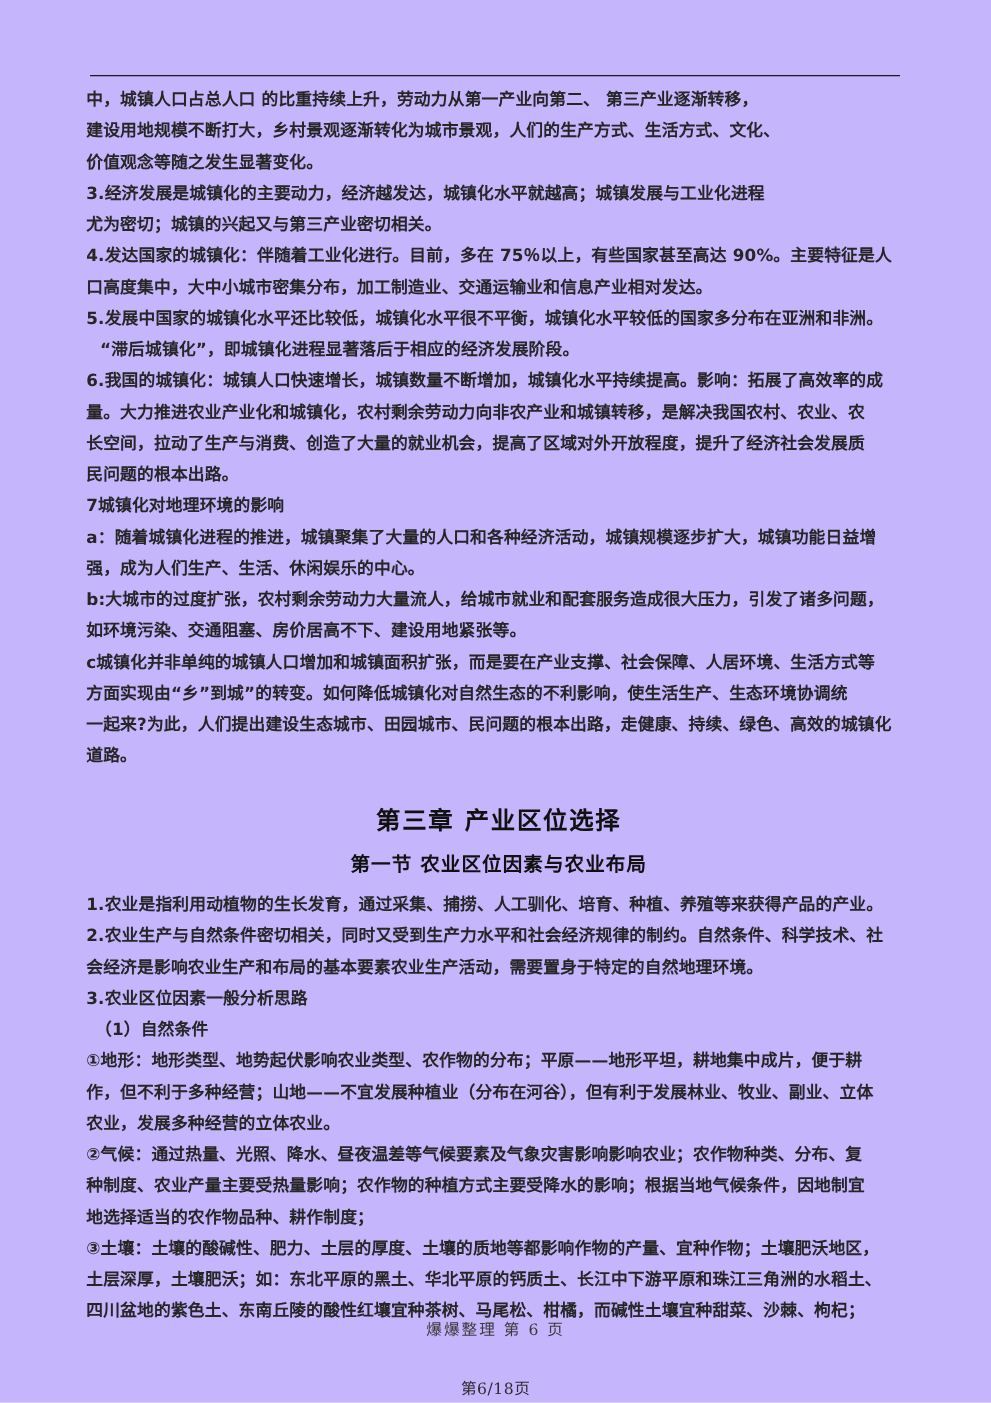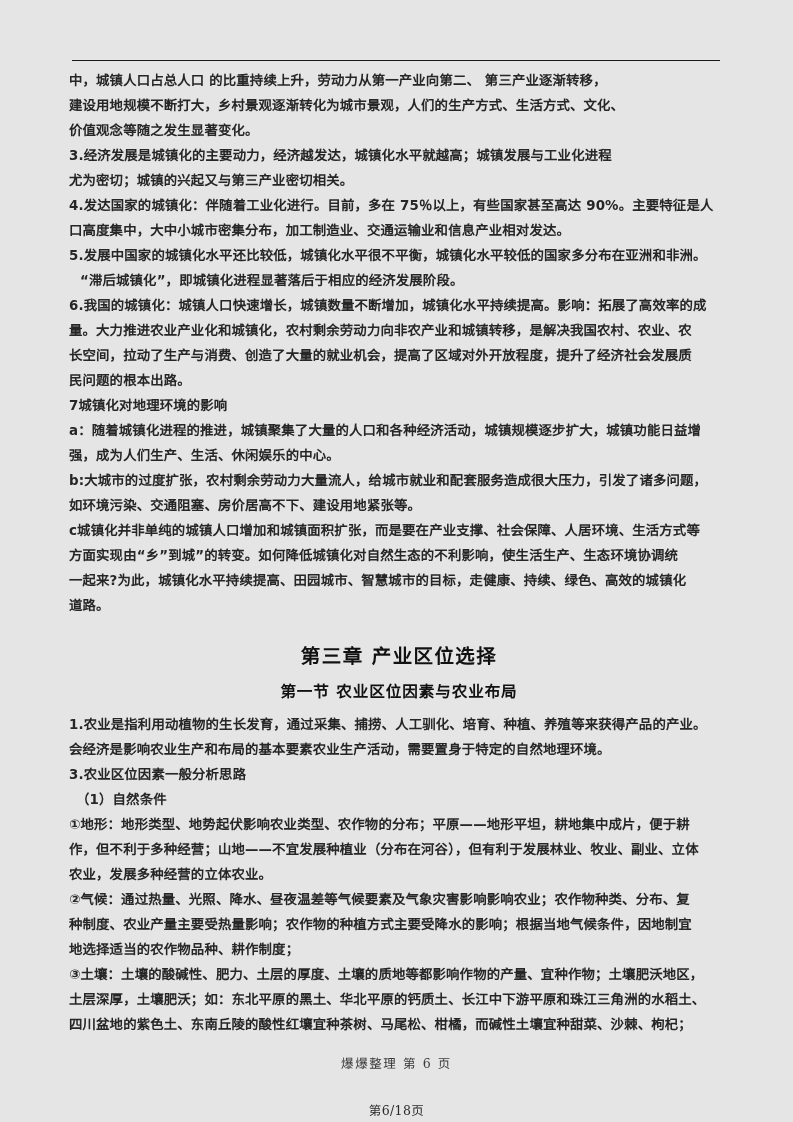--- a/index.html
+++ b/index.html
@@ -14,21 +14,21 @@
     position: relative;
     overflow: hidden;
     font-family: "DejaVu Sans", "Liberation Sans", sans-serif;
     color: #231f20;
     -webkit-font-smoothing: antialiased;
   }
 
   .page {
     position: absolute;
     inset: 0;
-    background: #e5e5e5;
+    background: #c4b5fd;
   }
 
   
   .header-rule {
     position: absolute;
     left: 72px;
     top: 60px;
     width: 648px;
     height: 0;
     border-top: 1.6px solid #1a1a1a;
@@ -126,31 +126,32 @@
     <div class="line">长空间，拉动了生产与消费、创造了大量的就业机会，提高了区域对外开放程度，提升了经济社会发展质</div>
     <div class="line">民问题的根本出路。</div>
 
     <div class="line">7城镇化对地理环境的影响</div>
     <div class="line">a：随着城镇化进程的推进，城镇聚集了大量的人口和各种经济活动，城镇规模逐步扩大，城镇功能日益增</div>
     <div class="line">强，成为人们生产、生活、休闲娱乐的中心。</div>
     <div class="line">b:大城市的过度扩张，农村剩余劳动力大量流人，给城市就业和配套服务造成很大压力，引发了诸多问题，</div>
     <div class="line">如环境污染、交通阻塞、房价居高不下、建设用地紧张等。</div>
     <div class="line">c城镇化并非单纯的城镇人口增加和城镇面积扩张，而是要在产业支撑、社会保障、人居环境、生活方式等</div>
     <div class="line">方面实现由“乡”到城”的转变。如何降低城镇化对自然生态的不利影响，使生活生产、生态环境协调统</div>
-    <div class="line">一起来?为此，城镇化水平持续提高、田园城市、智慧城市的目标，走健康、持续、绿色、高效的城镇化</div>
+    <div class="line">一起来?为此，人们提出建设生态城市、田园城市、民问题的根本出路，走健康、持续、绿色、高效的城镇化</div>
     <div class="line">道路。</div>
 
     <div class="gap-lg"></div>
 
     <div class="chapter-title">第三章   产业区位选择</div>
     <div class="gap-sm"></div>
     <div class="section-title">第一节   农业区位因素与农业布局</div>
     <div class="gap-sm"></div>
 
     <div class="line">1.农业是指利用动植物的生长发育，通过采集、捕捞、人工驯化、培育、种植、养殖等来获得产品的产业。</div>
+    <div class="line">2.农业生产与自然条件密切相关，同时又受到生产力水平和社会经济规律的制约。自然条件、科学技术、社</div>
     <div class="line">会经济是影响农业生产和布局的基本要素农业生产活动，需要置身于特定的自然地理环境。</div>
     <div class="line">3.农业区位因素一般分析思路</div>
 
     <div class="line indent-2">（1）自然条件</div>
 
     <div class="line">①地形：地形类型、地势起伏影响农业类型、农作物的分布；平原——地形平坦，耕地集中成片，便于耕</div>
     <div class="line">作，但不利于多种经营；山地——不宜发展种植业（分布在河谷），但有利于发展林业、牧业、副业、立体</div>
     <div class="line">农业，发展多种经营的立体农业。</div>
 
     <div class="line">②气候：通过热量、光照、降水、昼夜温差等气候要素及气象灾害影响影响农业；农作物种类、分布、复</div>

